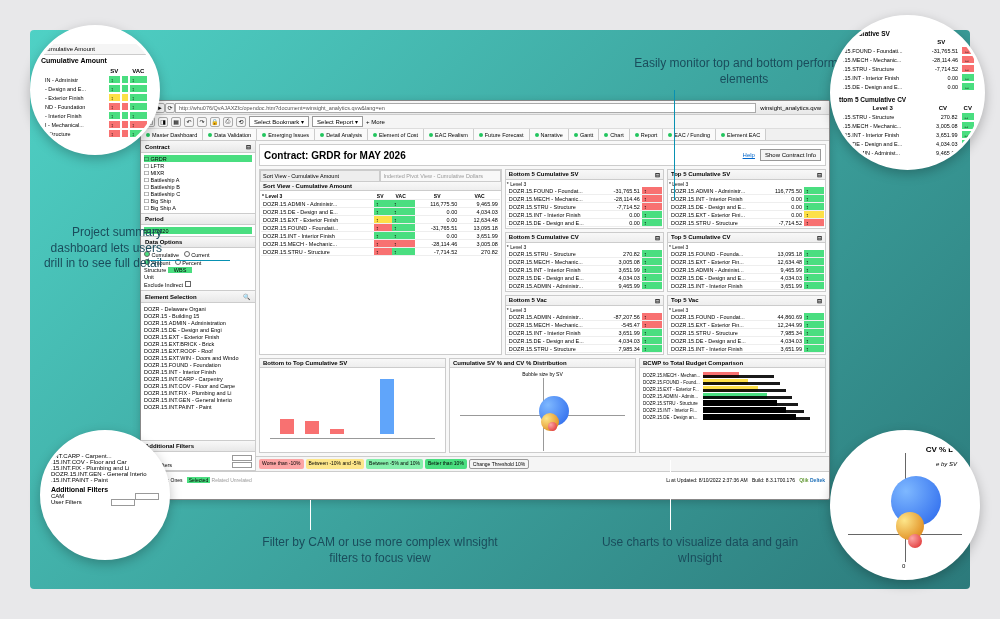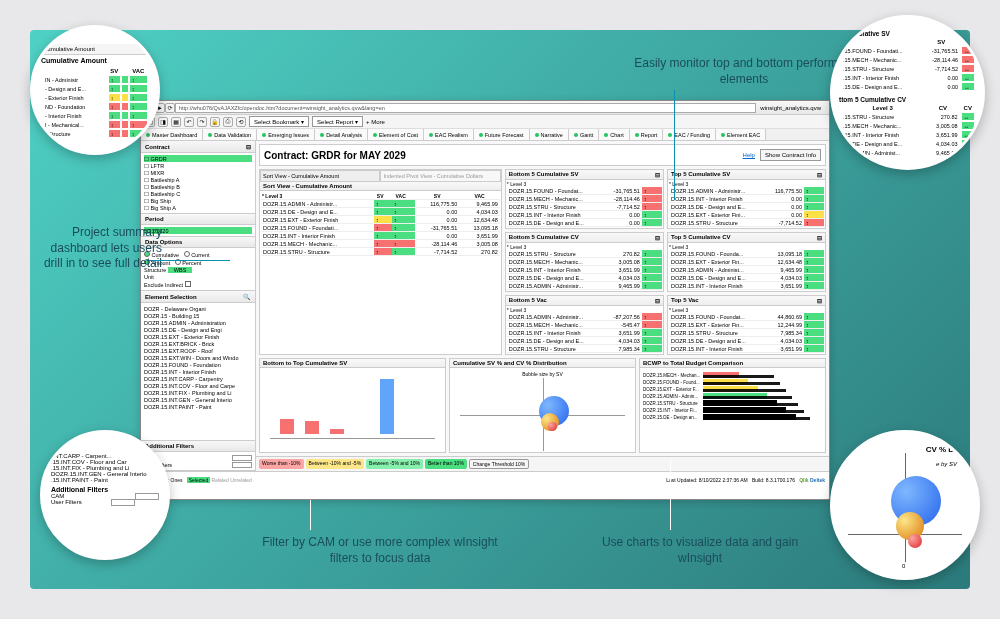--- a/index.html
+++ b/index.html
@@ -159,21 +159,21 @@
           </div>
         <div class="panel-body">
           <div><span>CAM</span> <span style="float:right;border:1px solid #999;width:20px;height:6px;display:inline-block;"></span></div>
           <div><span>User Filters</span> <span style="float:right;border:1px solid #999;width:20px;height:6px;display:inline-block;"></span></div>
         </div>
       </div>
     </div>
 
     <div class="content-area">
       <div class="contract-header">
-        <span class="contract-title">Contract: GRDR for MAY 2029</span>
+        <span class="contract-title">Contract: GRDR for MAY 2026</span>
         <span><a class="help-link">Help</a> &nbsp; <button class="show-btn">Show Contract Info</button></span>
       </div>
 
       <div style="display:flex;gap:3px;padding:0 3px;">
 
         <div class="data-panel" style="flex:1.2;">
           <div style="display:flex;font-size:5.5px;">
             <div style="flex:1;padding:2px;background:#eee;border:1px solid #ccc;">Sort View - Cumulative Amount</div>
             <div style="flex:1;padding:2px;background:#f8f8f8;border:1px solid #ccc;color:#999;">Indented Pivot View - Cumulative Dollars</div>
           </div>
@@ -621,21 +621,21 @@
       <span>Last Updated: 8/10/2022 2:37:36 AM</span> &nbsp;
       <span>Build: 8.3.1700.176</span> &nbsp;
       <span style="color:#6b9e3f;font-weight:bold;">Qlik</span>
       <span style="color:#1e6fb8;font-weight:bold;">Deltek</span>
     </div>
   </div>
 </div>
 
 <div class="callout-text" style="left:634px;top:56px;text-align:center;width:220px;">Easily monitor top and bottom performing elements</div>
 <div class="callout-text" style="left:42px;top:225px;text-align:right;width:120px;">Project summary dashboard lets users drill in to see full detail</div>
-<div class="callout-text" style="left:250px;top:535px;text-align:center;width:260px;">Filter by CAM or use more complex wInsight filters to focus data</div>
+<div class="callout-text" style="left:250px;top:535px;text-align:center;width:260px;">Filter by CAM or use more complex wInsight filters to focus view</div>
 <div class="callout-text" style="left:600px;top:535px;text-align:center;width:200px;">Use charts to visualize data and gain wInsight</div>
 
 <div class="leader-line" style="left:150px;top:260px;width:80px;"></div>
 <div class="leader-line" style="left:674px;top:90px;width:1px;height:110px;"></div>
 <div class="leader-line" style="left:310px;top:500px;width:1px;height:30px;background:#fff;"></div>
 <div class="leader-line" style="left:670px;top:460px;width:1px;height:70px;background:#fff;"></div>
 
 <div class="circle-callout" style="left:30px;top:25px;">
   <div style="padding:16px 8px 4px 8px;">
     <div style="font-size:6px;border-bottom:1px solid #ccc;padding:2px;background:#f5f5f5;">Cumulative Amount</div>

